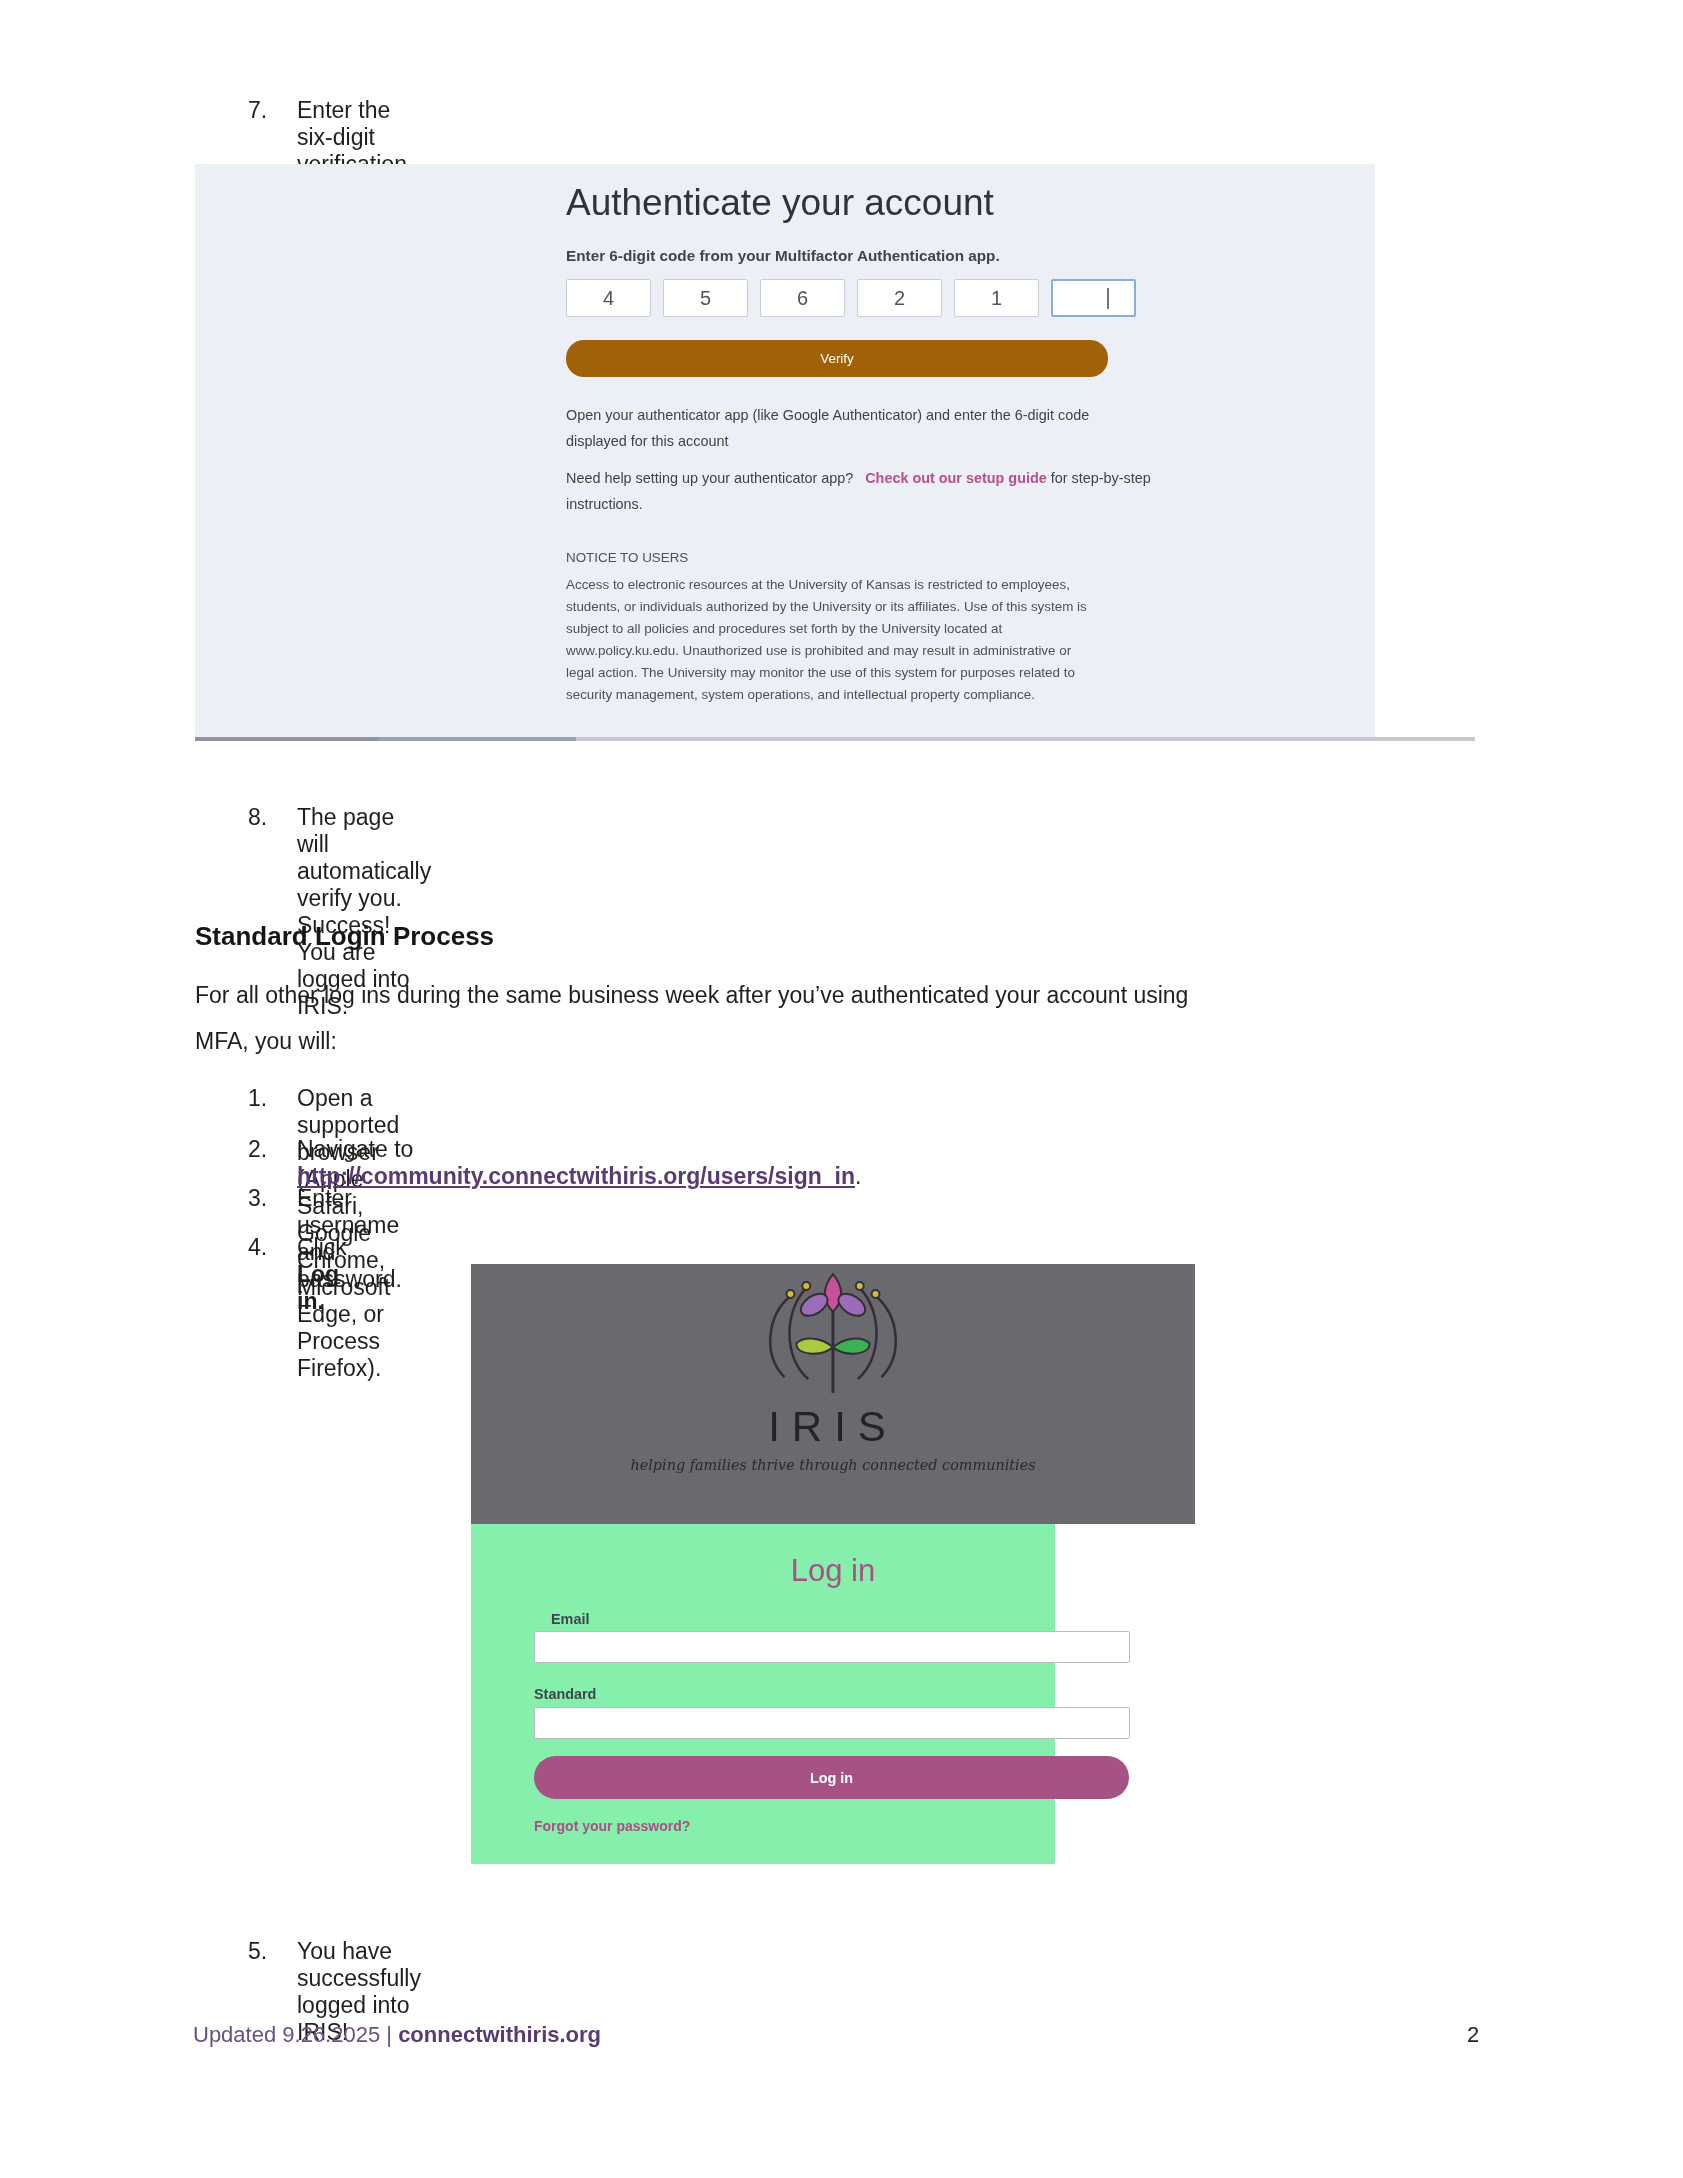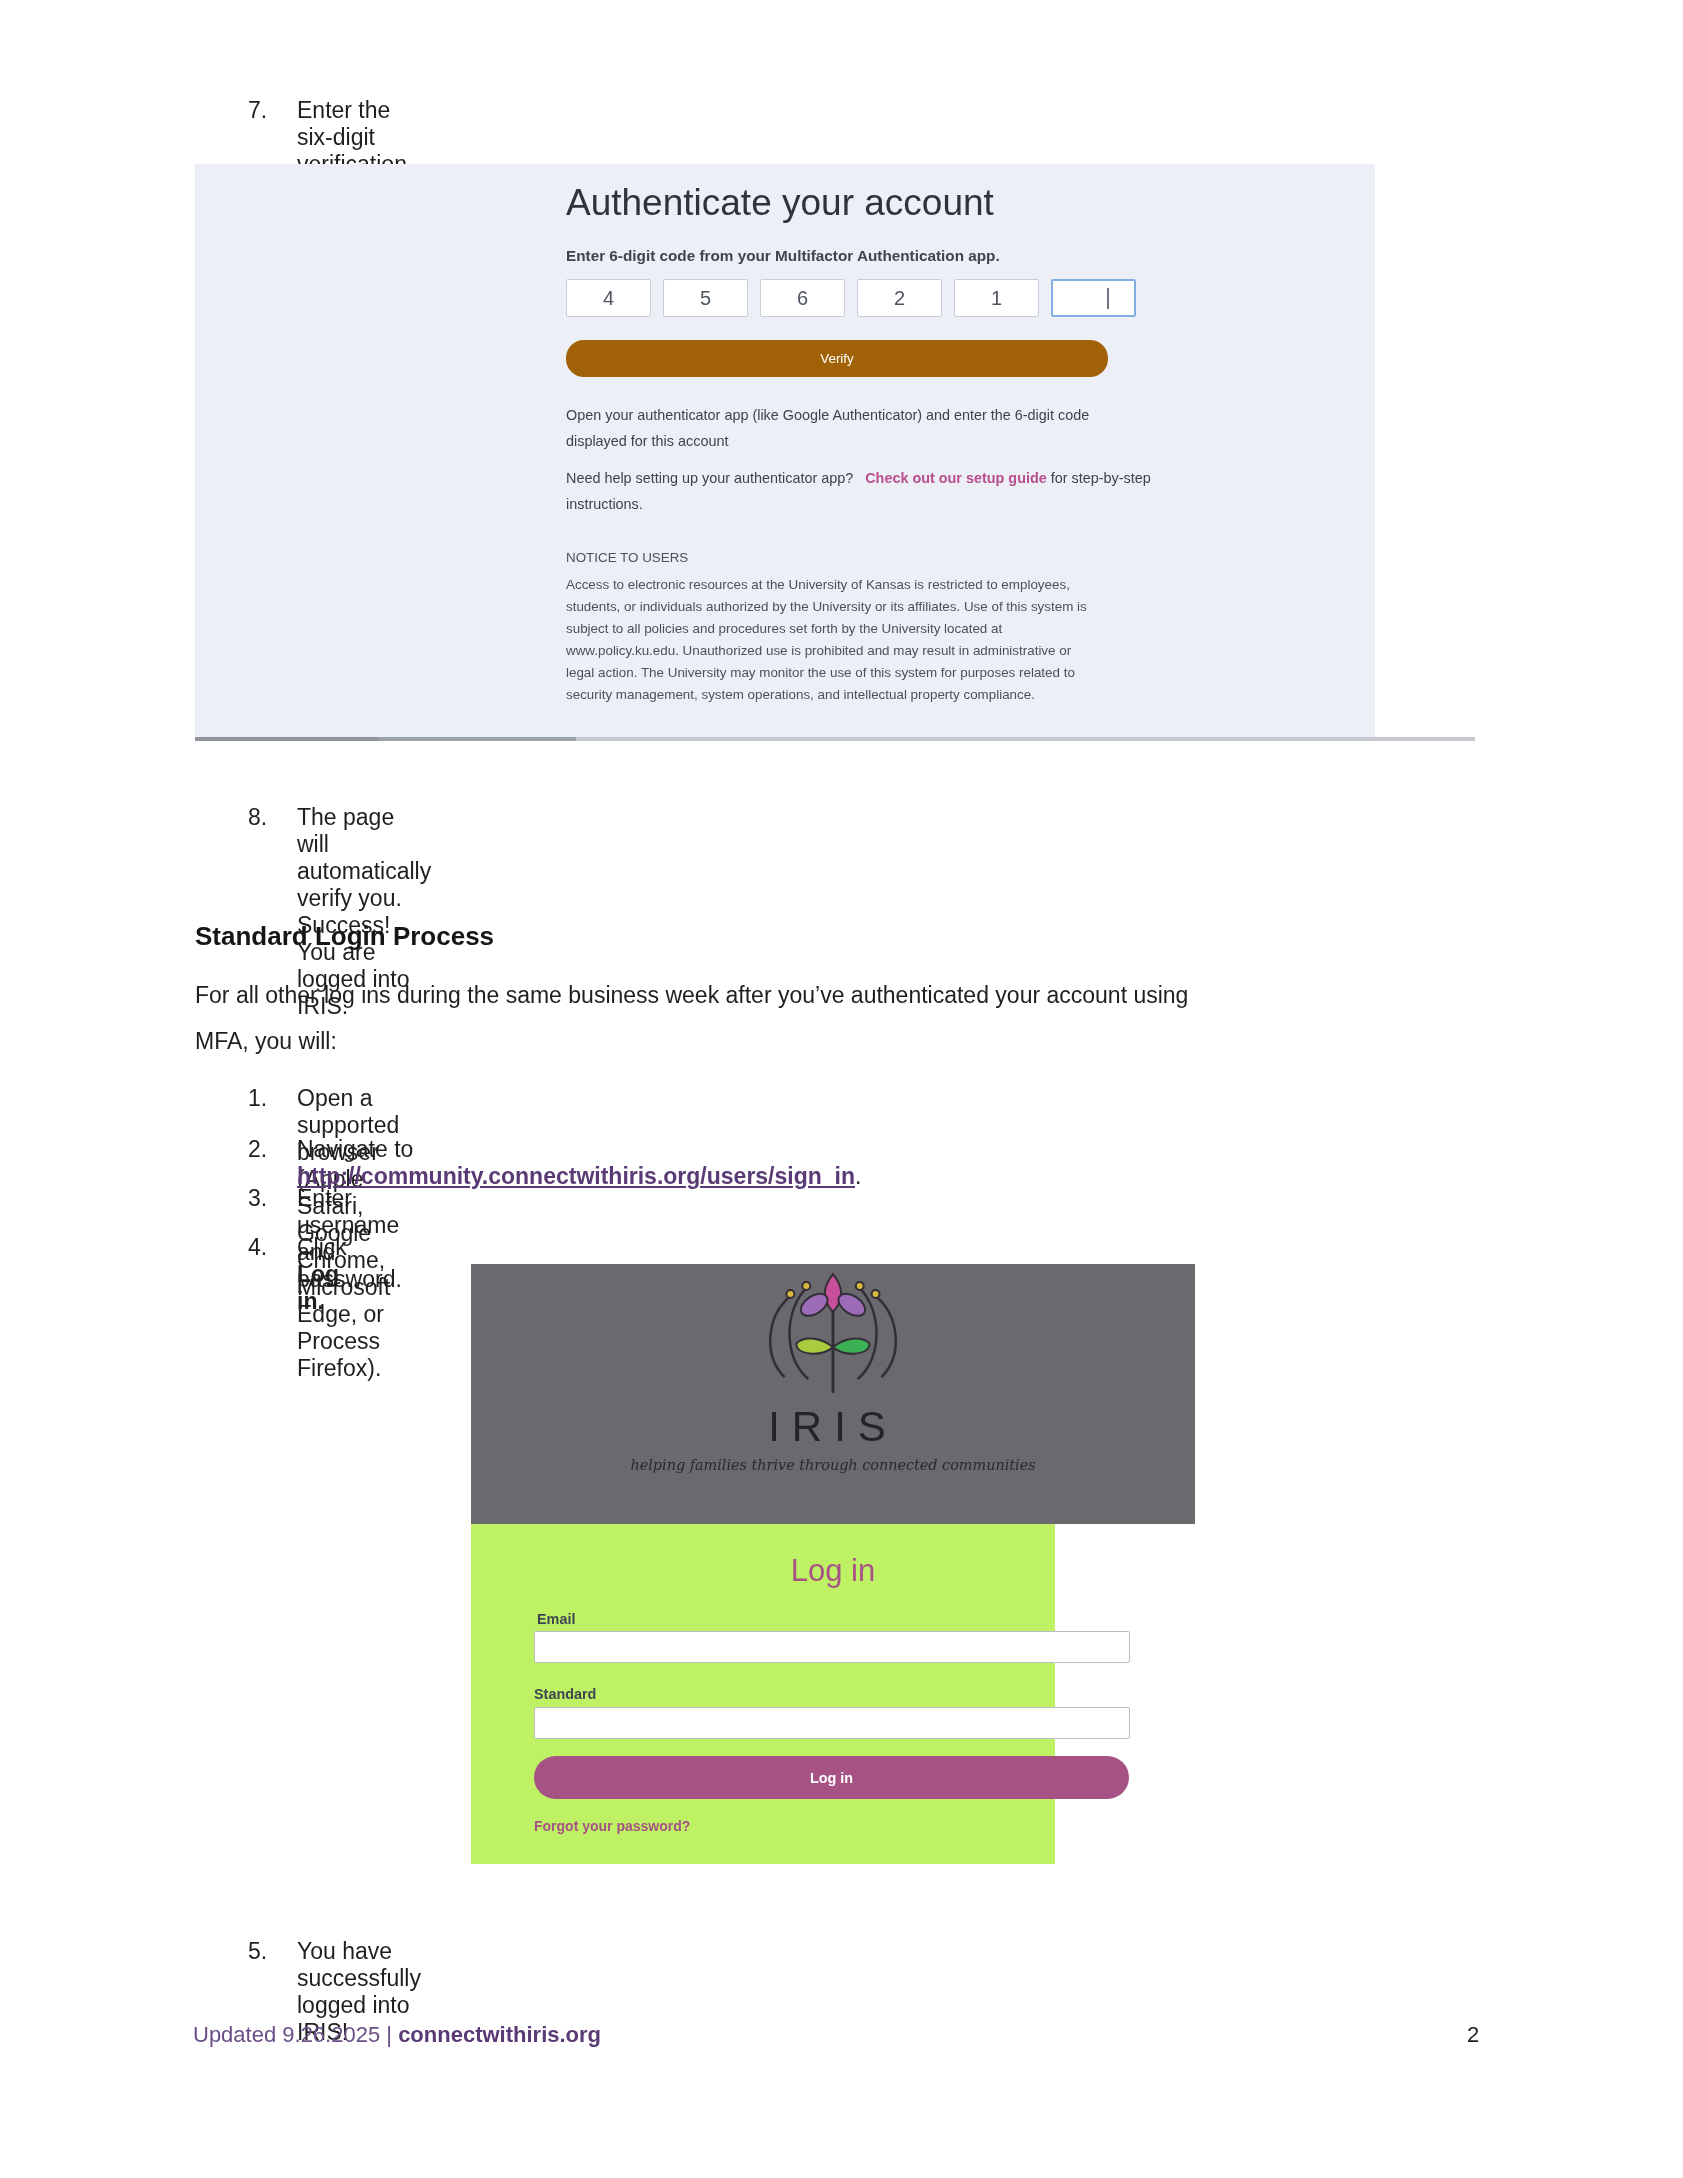--- a/index.html
+++ b/index.html
@@ -34,21 +34,21 @@
     left:371px;top:176px;width:542px;height:37px;border-radius:18px;background:#a16207;
     color:#ffffff;font-size:13.4px;display:flex;align-items:center;justify-content:center;
   }
   .shot1 .help{left:371px;font-size:14.4px;line-height:26px;color:#3c434e;width:653px;}
   .setup-link{color:#b94f8c;font-weight:bold;margin-left:8px;}
   .notice-title{left:371px;top:386px;font-size:13.4px;color:#4a515e;}
   .notice-body{left:371px;top:410px;font-size:13.4px;line-height:22px;color:#4a515e;width:644px;}
   .shot1-scroll{position:absolute;bottom:0;height:4px;}
 
   
-  .shot2{left:471px;top:1264px;width:584px;height:600px;background:#bef264;}
+  .shot2{left:471px;top:1264px;width:584px;height:600px;background:#86efac;}
   .shot2-header{
     position:absolute;left:0;top:0;width:724px;height:260px;background:#69696e;
     display:flex;flex-direction:column;align-items:center;
   }
   .brand-word{font-size:42px;letter-spacing:12px;color:#26222a;margin-top:2px;font-weight:400;}
   .brand-tagline{font-family:"DejaVu Serif", serif;font-style:italic;font-size:14.4px;color:#2c2831;margin-top:6px;}
   .login-title{left:0;top:289px;width:724px;text-align:center;font-size:31px;font-weight:500;color:#a75285;}
   .field-label{font-size:14.4px;color:#3f4650;font-weight:600;}
   .field-input{background:#ffffff;border:1px solid #b9bdc6;width:594px;height:30px;border-radius:2px;}
   .login-btn{
@@ -156,21 +156,21 @@
 
       <path d="M95 76 C84 66 66 64 58 72 C58 84 82 86 95 76 Z" fill="#a9cc3f" stroke="#332e38" stroke-width="2"></path>
       <path d="M95 76 C106 66 124 64 132 72 C132 84 108 86 95 76 Z" fill="#3cb054" stroke="#332e38" stroke-width="2"></path>
     </svg>
     <div class="brand-word">IRIS</div>
     <div class="brand-tagline">helping families thrive through connected communities</div>
   </div>
 
   <div class="abs login-title">Log in</div>
 
-  <div class="abs field-label" style="left:66px;top:347px;text-align:center;">Email</div>
+  <div class="abs field-label" style="left:80px;top:347px;text-align:center;">Email</div>
   <div class="abs field-input" style="left:63px;top:367px;"></div>
 
   <div class="abs field-label" style="left:63px;top:422px;">Standard</div>
   <div class="abs field-input" style="left:63px;top:443px;"></div>
 
   <div class="abs login-btn">
     <span>Log in</span>
   </div>
 
   <div class="abs forgot-link">Forgot your password?</div>

